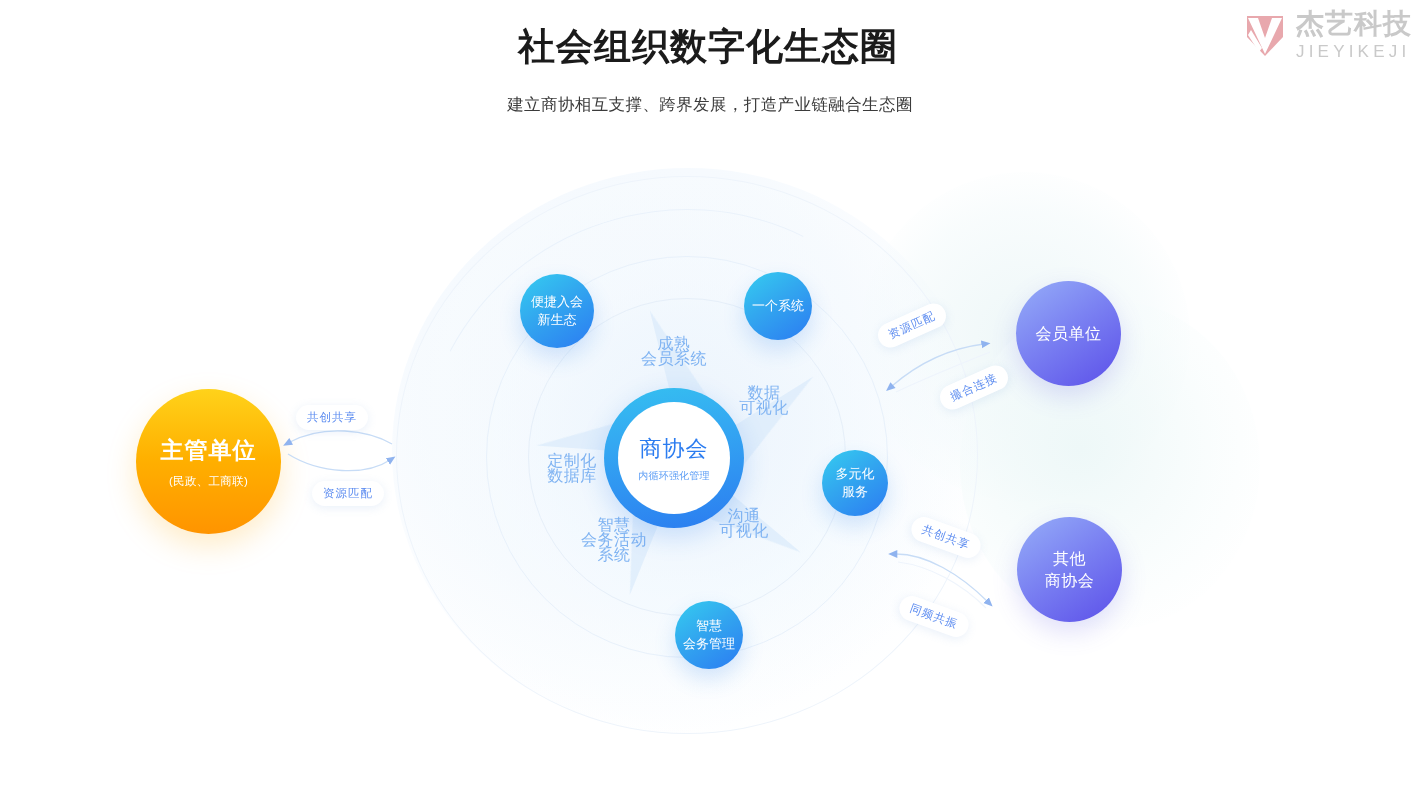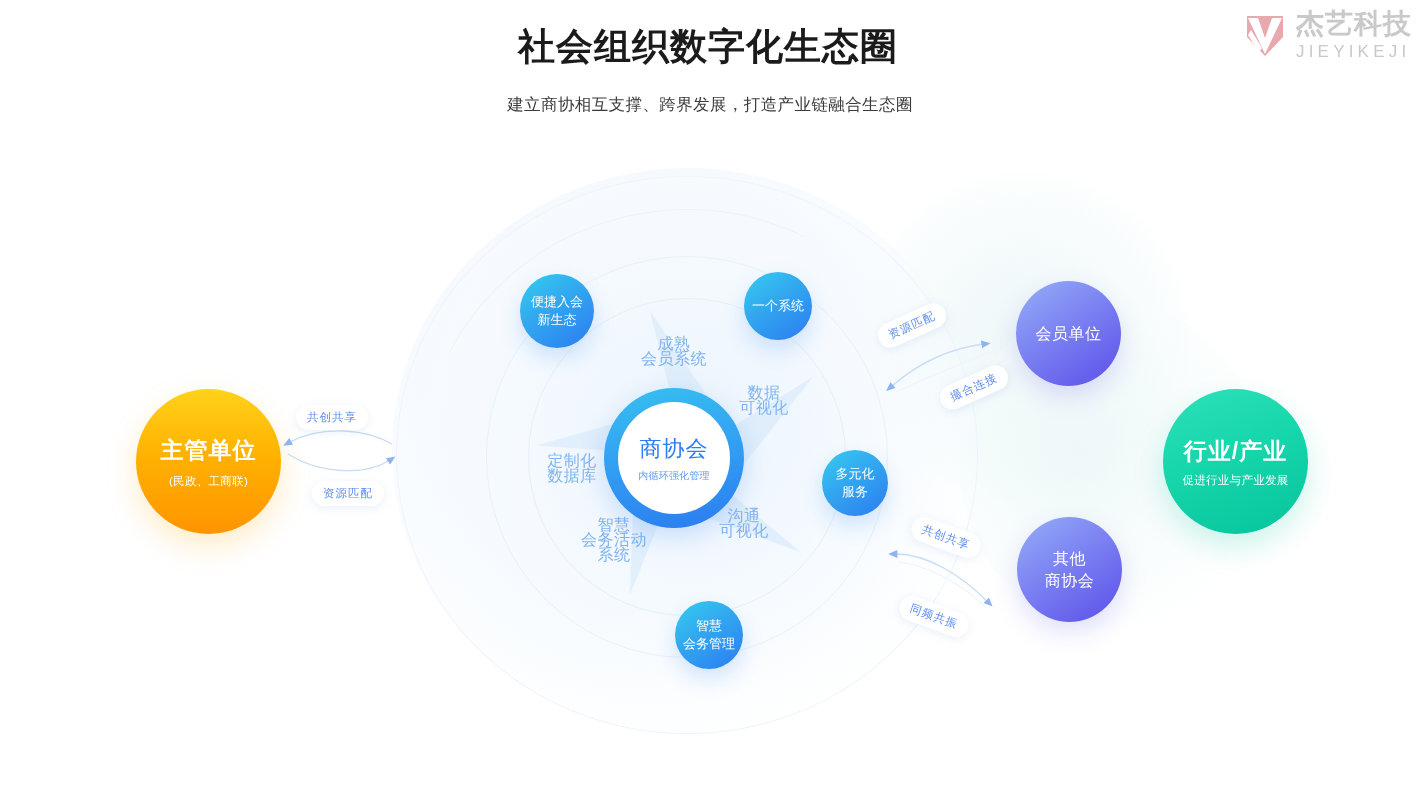--- a/index.html
+++ b/index.html
@@ -220,24 +220,20 @@
   <div class="node node-orange">
     <div class="node-title-lg">主管单位</div>
     <div class="node-sub">(民政、工商联)</div>
   </div>
 
   <div class="node node-purple-b">
     <div class="node-title-md">其他
 商协会</div>
   </div>
 
-  <div class="node node-green">
-    <div class="node-title-lg">行业/产业</div>
-    <div class="node-sub-green">促进行业与产业发展</div>
-  </div>
 
   <svg class="conn" style="left:276px;top:420px;" width="130" height="90">
     <defs>
       <marker id="ar-l" markerWidth="8" markerHeight="8" refX="6" refY="3" orient="auto">
         <path d="M7,0 L0,3 L7,6 z" fill="#8fb3ef"></path>
       </marker>
       <marker id="ar-r" markerWidth="8" markerHeight="8" refX="2" refY="3" orient="auto">
         <path d="M0,0 L7,3 L0,6 z" fill="#8fb3ef"></path>
       </marker>
     </defs>

